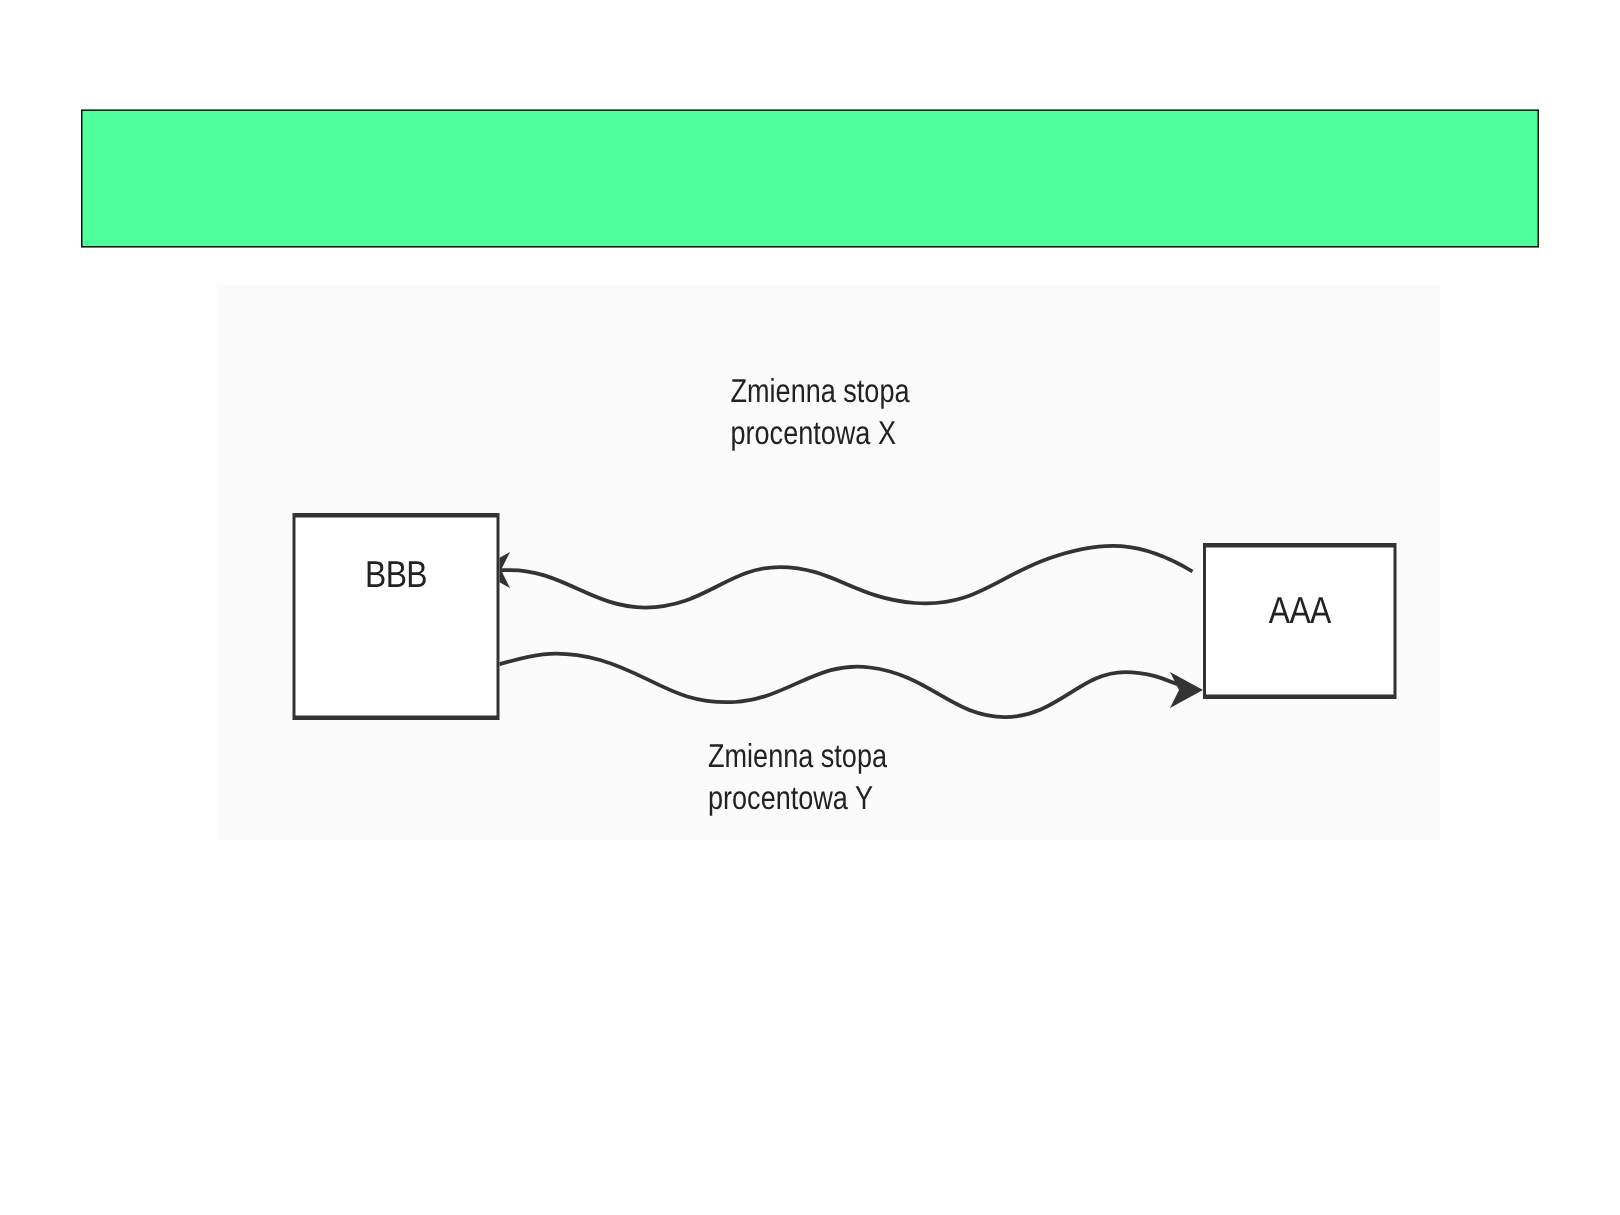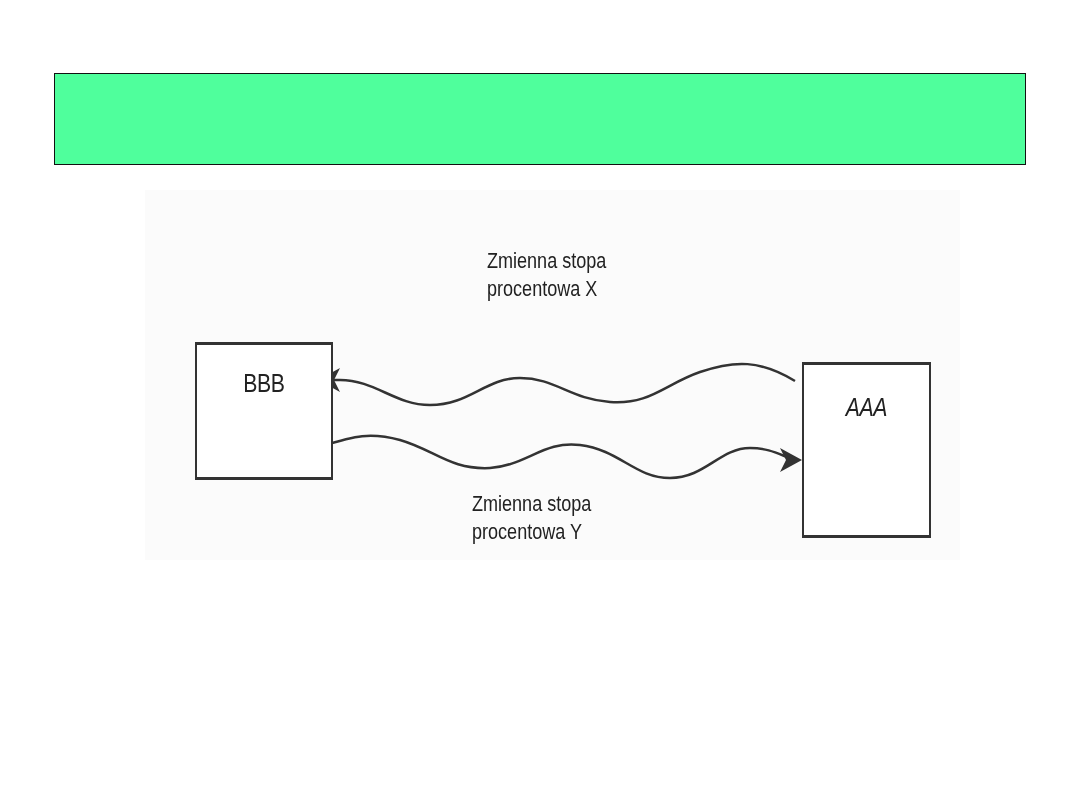--- a/index.html
+++ b/index.html
@@ -8,21 +8,21 @@
   .title-bar { position:absolute; left:54px; top:73px; width:972px; height:92px;
                background:#4fff9c; border:1px solid #111; box-sizing:border-box; }
   .title-bar span { display:block; padding:28px 20px; font-size:28px; font-weight:bold; color:#000; }
   .scan { position:absolute; left:145px; top:190px; width:815px; height:370px; background:#fbfbfb; }
   .box { position:absolute; background:#fff; border:2px solid #333; box-sizing:border-box;
          border-top-width:3px; border-bottom-width:3px; }
   .box .lbl { position:absolute; width:100%; text-align:center; font-size:25px; color:#222;
               transform:scaleX(0.85); letter-spacing:-0.5px; }
   #box-bbb { left:195px; top:342px; width:138px; height:138px; }
   #box-bbb .lbl { top:24px; }
-  #box-aaa { left:802px; top:362px; width:129px; height:176px;font-style:italic; }
+  #box-aaa { left:802px; top:362px; width:129px; height:104px; }
   #box-aaa .lbl { top:28px; }
   .flow-label { position:absolute; font-size:22px; line-height:28px; color:#222;
                 transform:scaleX(0.82); transform-origin:left top; white-space:nowrap; }
   #label-x { left:487px; top:247px; }
   #label-y { left:472px; top:490px; }
   svg.arrows { position:absolute; left:0; top:0; }
 </style>
 </head>
 <body>
 

